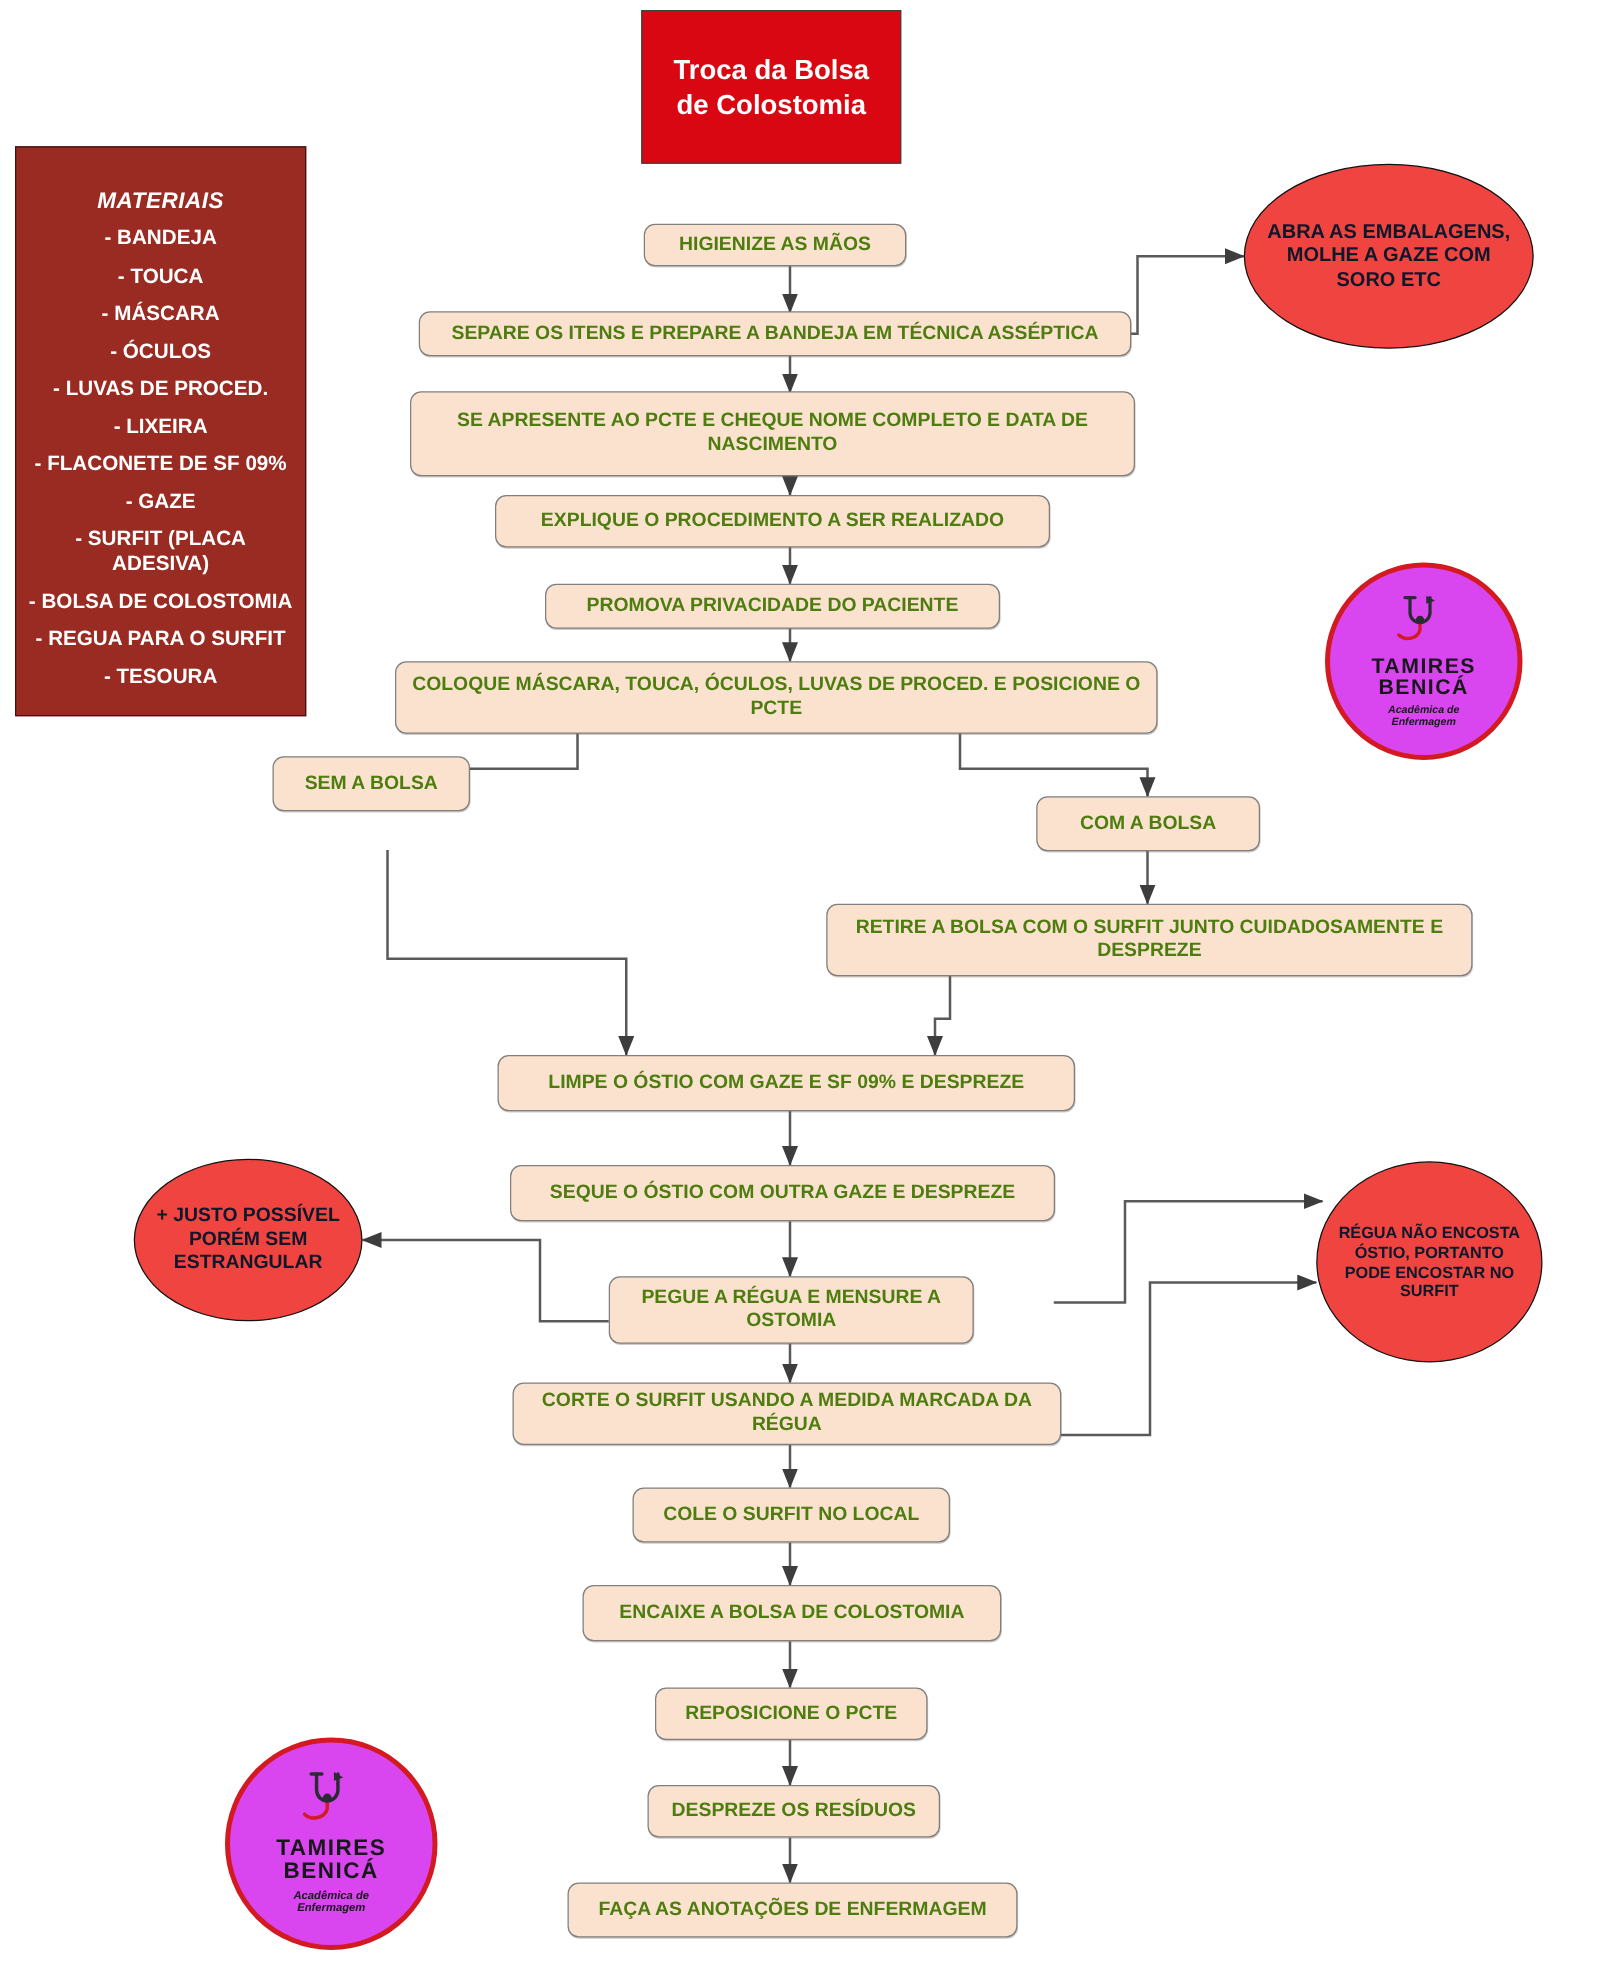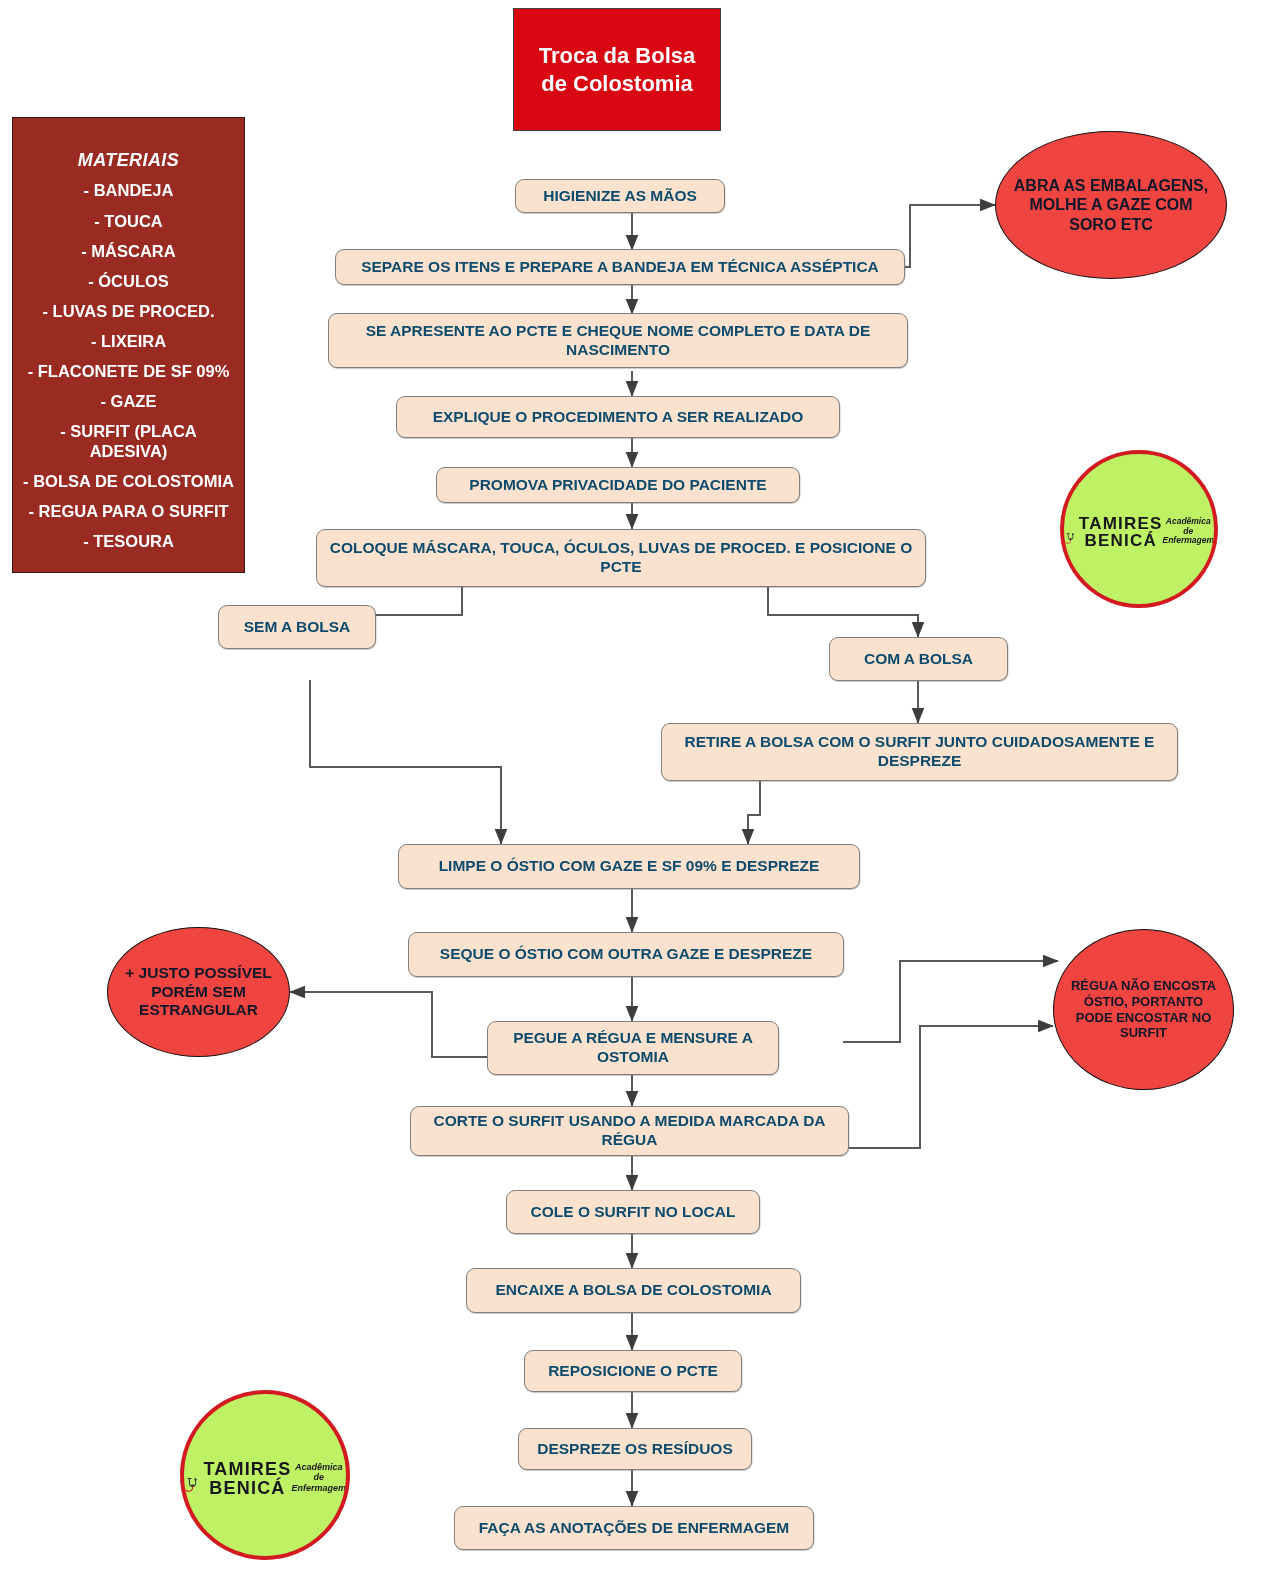--- a/index.html
+++ b/index.html
@@ -16,21 +16,21 @@
 
   
   .node {
     position: absolute;
     background: #FBE2CE;
     border: 1.6px solid #7F7F7F;
     border-radius: 9px;
     display: flex; align-items: center; justify-content: center;
     text-align: center;
     font-weight: bold;
-    color: #0c4a6e;
+    color: #4d7c0f;
     font-size: 15.5px;
     line-height: 1.22;
     padding: 3px 9px;
     z-index: 3;
     box-shadow: 0.5px 1px 0 rgba(120,100,90,0.35);
   }
 
   
   #title-box {
     position: absolute;
@@ -82,24 +82,24 @@
     text-align: center;
     z-index: 3;
     line-height: 1.22;
     padding: 4px 10px;
   }
 
   
   .logo {
     position: absolute;
     border-radius: 50%;
-    background: #bef264;
+    background: #d946ef;
     border: 4px solid #D31A20;
     z-index: 3;
-    display: flex; flex-direction: row;
+    display: flex; flex-direction: column;
     align-items: center; justify-content: flex-start;
     overflow: hidden;
   }
   .logo .steth { margin-top: 13%; }
   .logo .logo-name {
     font-weight: bold;
     color: #17171c;
     letter-spacing: 1.2px;
     text-align: center;
     line-height: 1.02;
@@ -188,21 +188,21 @@
     <div class="mat-item">- SURFIT (PLACA ADESIVA)</div>
     <div class="mat-item">- BOLSA DE COLOSTOMIA</div>
     <div class="mat-item">- REGUA PARA O SURFIT</div>
     <div class="mat-item">- TESOURA</div>
   </div>
 
   <div class="node" style="left:515px; top:179px; width:210px; height:34px;">HIGIENIZE AS MÃOS</div>
 
   <div class="node" style="left:335px; top:249px; width:570px; height:36px;">SEPARE OS ITENS E PREPARE A BANDEJA EM TÉCNICA ASSÉPTICA</div>
 
-  <div class="node" style="left:328px; top:313px; width:580px; height:55px;">SE APRESENTE AO PCTE E CHEQUE NOME COMPLETO E DATA DE NASCIMENTO</div>
+  <div class="node" style="left:328px; top:313px; width:580px; height:68px;">SE APRESENTE AO PCTE E CHEQUE NOME COMPLETO E DATA DE NASCIMENTO</div>
 
   <div class="node" style="left:396px; top:396px; width:444px; height:42px;">EXPLIQUE O PROCEDIMENTO A SER REALIZADO</div>
 
   <div class="node" style="left:436px; top:467px; width:364px; height:36px;">PROMOVA PRIVACIDADE DO PACIENTE</div>
 
   <div class="node" style="left:316px; top:529px; width:610px; height:58px;">COLOQUE MÁSCARA, TOUCA, ÓCULOS,  LUVAS DE PROCED. E POSICIONE O PCTE</div>
 
   <div class="node" style="left:218px; top:605px; width:158px; height:44px;">SEM A BOLSA</div>
 
   <div class="node" style="left:829px; top:637px; width:179px; height:44px;">COM A BOLSA</div>

